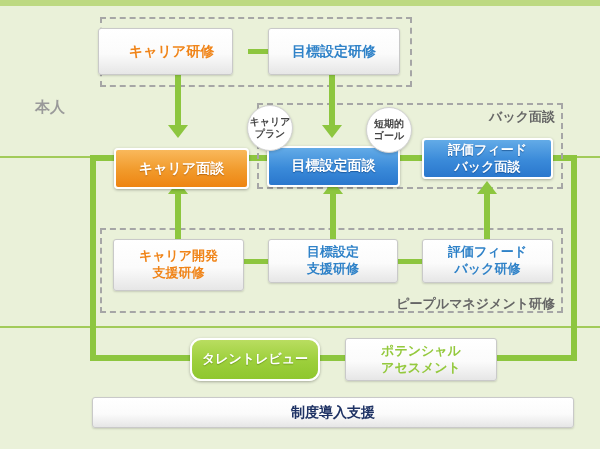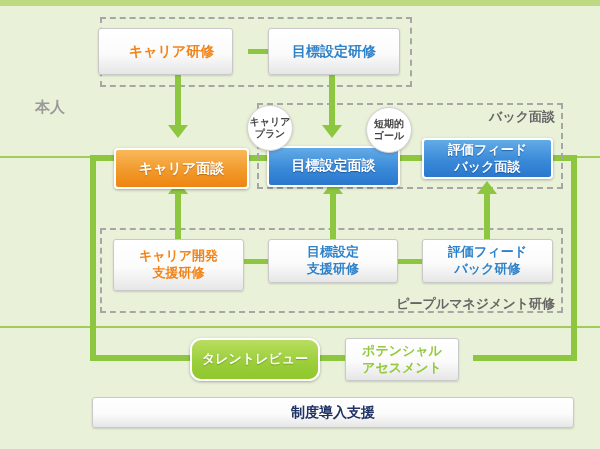--- a/index.html
+++ b/index.html
@@ -94,21 +94,21 @@
 バック面談</div>
 
   <div class="box white-box t-orange fs13" style="left:113px;top:239px;width:131px;height:52px;">キャリア開発
 支援研修</div>
   <div class="box white-box t-blue fs13" style="left:268px;top:239px;width:130px;height:44px;">目標設定
 支援研修</div>
   <div class="box white-box t-blue fs13" style="left:422px;top:239px;width:131px;height:44px;">評価フィード
 バック研修</div>
 
   <div class="box fancy green-box fs13" style="left:190px;top:338px;width:130px;height:43px;border-radius:11px;">タレントレビュー</div>
-  <div class="box white-box t-green fs13" style="left:345px;top:338px;width:114px;height:43px;">ポテンシャル
+  <div class="box white-box t-green fs13" style="left:345px;top:338px;width:152px;height:43px;">ポテンシャル
 アセスメント</div>
   <div class="box white-box t-navy fs14" style="left:92px;top:397px;width:482px;height:31px;">制度導入支援</div>
 
   <div class="badge" style="left:211px;top:105px;margin-left:36px;">キャリア
 プラン</div>
   <div class="badge" style="left:366px;top:107px;">短期的
 ゴール</div>
 
 </div>
 

